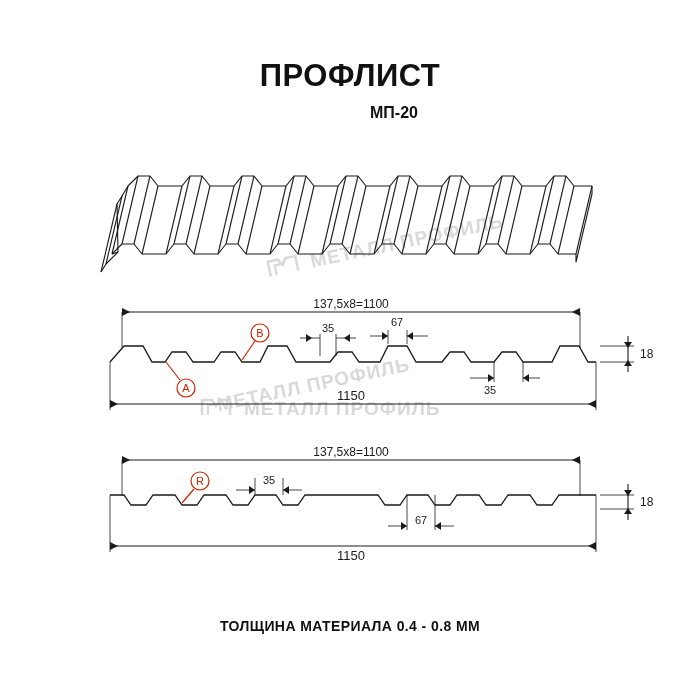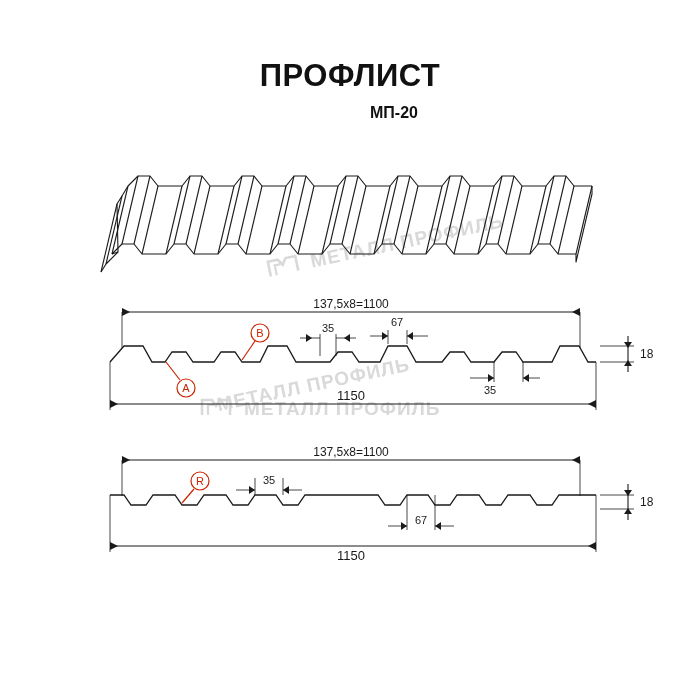--- a/index.html
+++ b/index.html
@@ -261,13 +261,14 @@
 
       <text x="351" y="456" font-size="12" text-anchor="middle">137,5х8=1100</text>
       <text x="351" y="560" font-size="13" text-anchor="middle">1150</text>
       <text x="640" y="506" font-size="12" text-anchor="start">18</text>
       <text x="269" y="484" font-size="11" text-anchor="middle">35</text>
       <text x="421" y="524" font-size="11" text-anchor="middle">67</text>
       <text x="200" y="485" font-size="11" text-anchor="middle" fill="#cc2200">R</text>
     </g>
   </svg>
 
+  <div class="footer">ТОЛЩИНА МАТЕРИАЛА 0.4 - 0.8 ММ</div>
 </div>
 
 </body></html>

